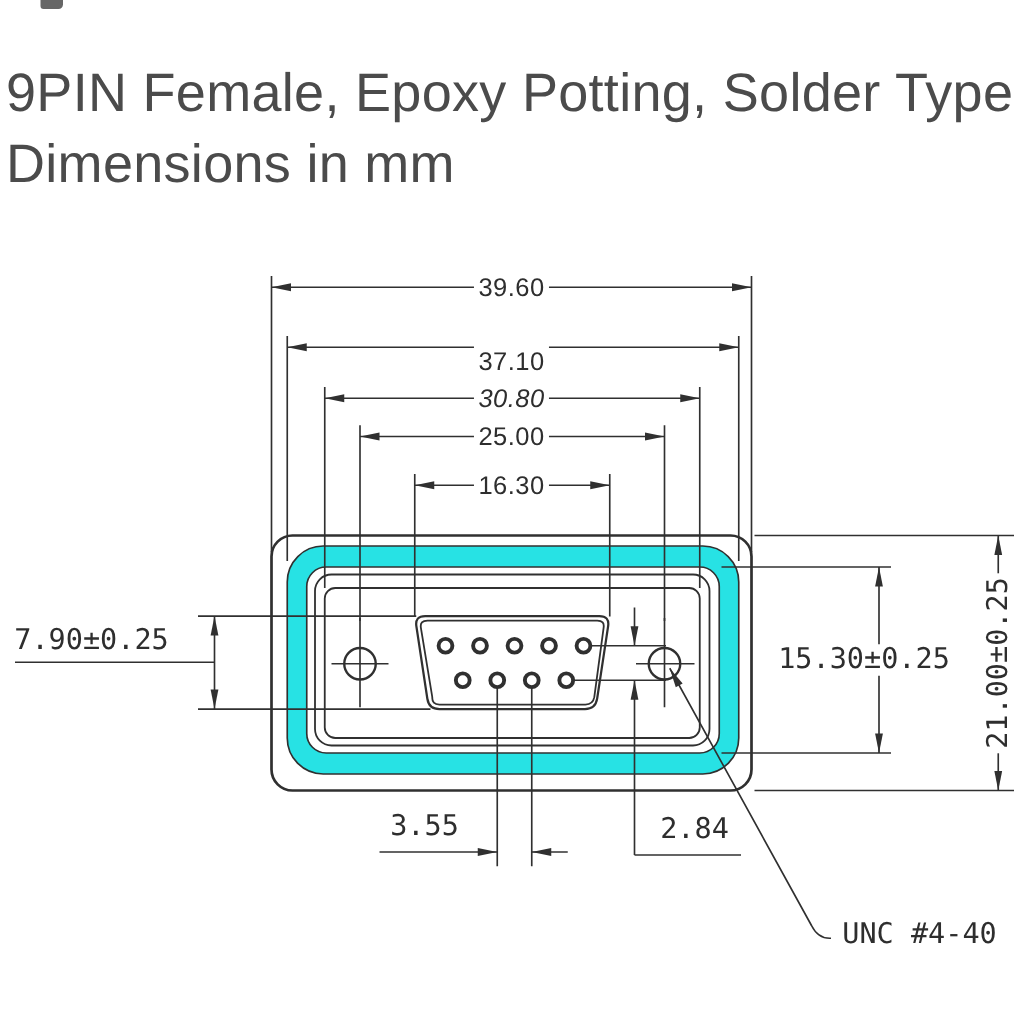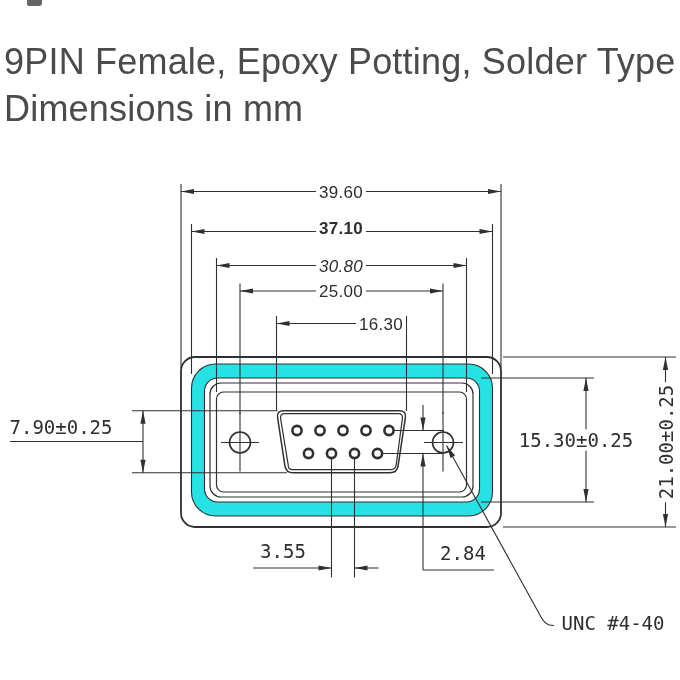--- a/index.html
+++ b/index.html
@@ -181,24 +181,24 @@
       <path class="arr" d="M423 453.5 L420.4 466.5 L425.6 466.5 Z"></path>
     </g>
 
     <g>
       <path class="ln" d="M446.5 445.5 L541 617 Q545.5 626 554 625.5"></path>
       <path class="arr" d="M446.5 445.5 L450.5 458.1 L455.1 455.6 Z"></path>
     </g>
   </svg>
 
   <div class="dim-label sans" style="left:341px;top:191.5px;">39.60</div>
-  <div class="dim-label sans" style="left:341px;top:228px;font-weight:bold;">37.10</div>
+  <div class="dim-label sans" style="left:341px;top:241px;">37.10</div>
   <div class="dim-label sans" style="left:341px;top:265.5px;font-style:italic;">30.80</div>
   <div class="dim-label sans" style="left:341px;top:291px;">25.00</div>
-  <div class="dim-label sans" style="left:341px;top:323.5px;margin-left:40px;">16.30</div>
+  <div class="dim-label sans" style="left:341px;top:323.5px;">16.30</div>
 
   <div class="dim-label cad" style="left:61px;top:427px;">7.90±0.25</div>
   <div class="dim-label cad" style="left:576px;top:440px;">15.30±0.25</div>
   <div class="dim-label cad rot" style="left:665.5px;top:442px;">21.00±0.25</div>
 
   <div class="dim-label cad" style="left:283px;top:551px;">3.55</div>
   <div class="dim-label cad" style="left:463px;top:553px;">2.84</div>
   <div class="dim-label cad" style="left:613px;top:623px;">UNC #4-40</div>
 
 </div>

